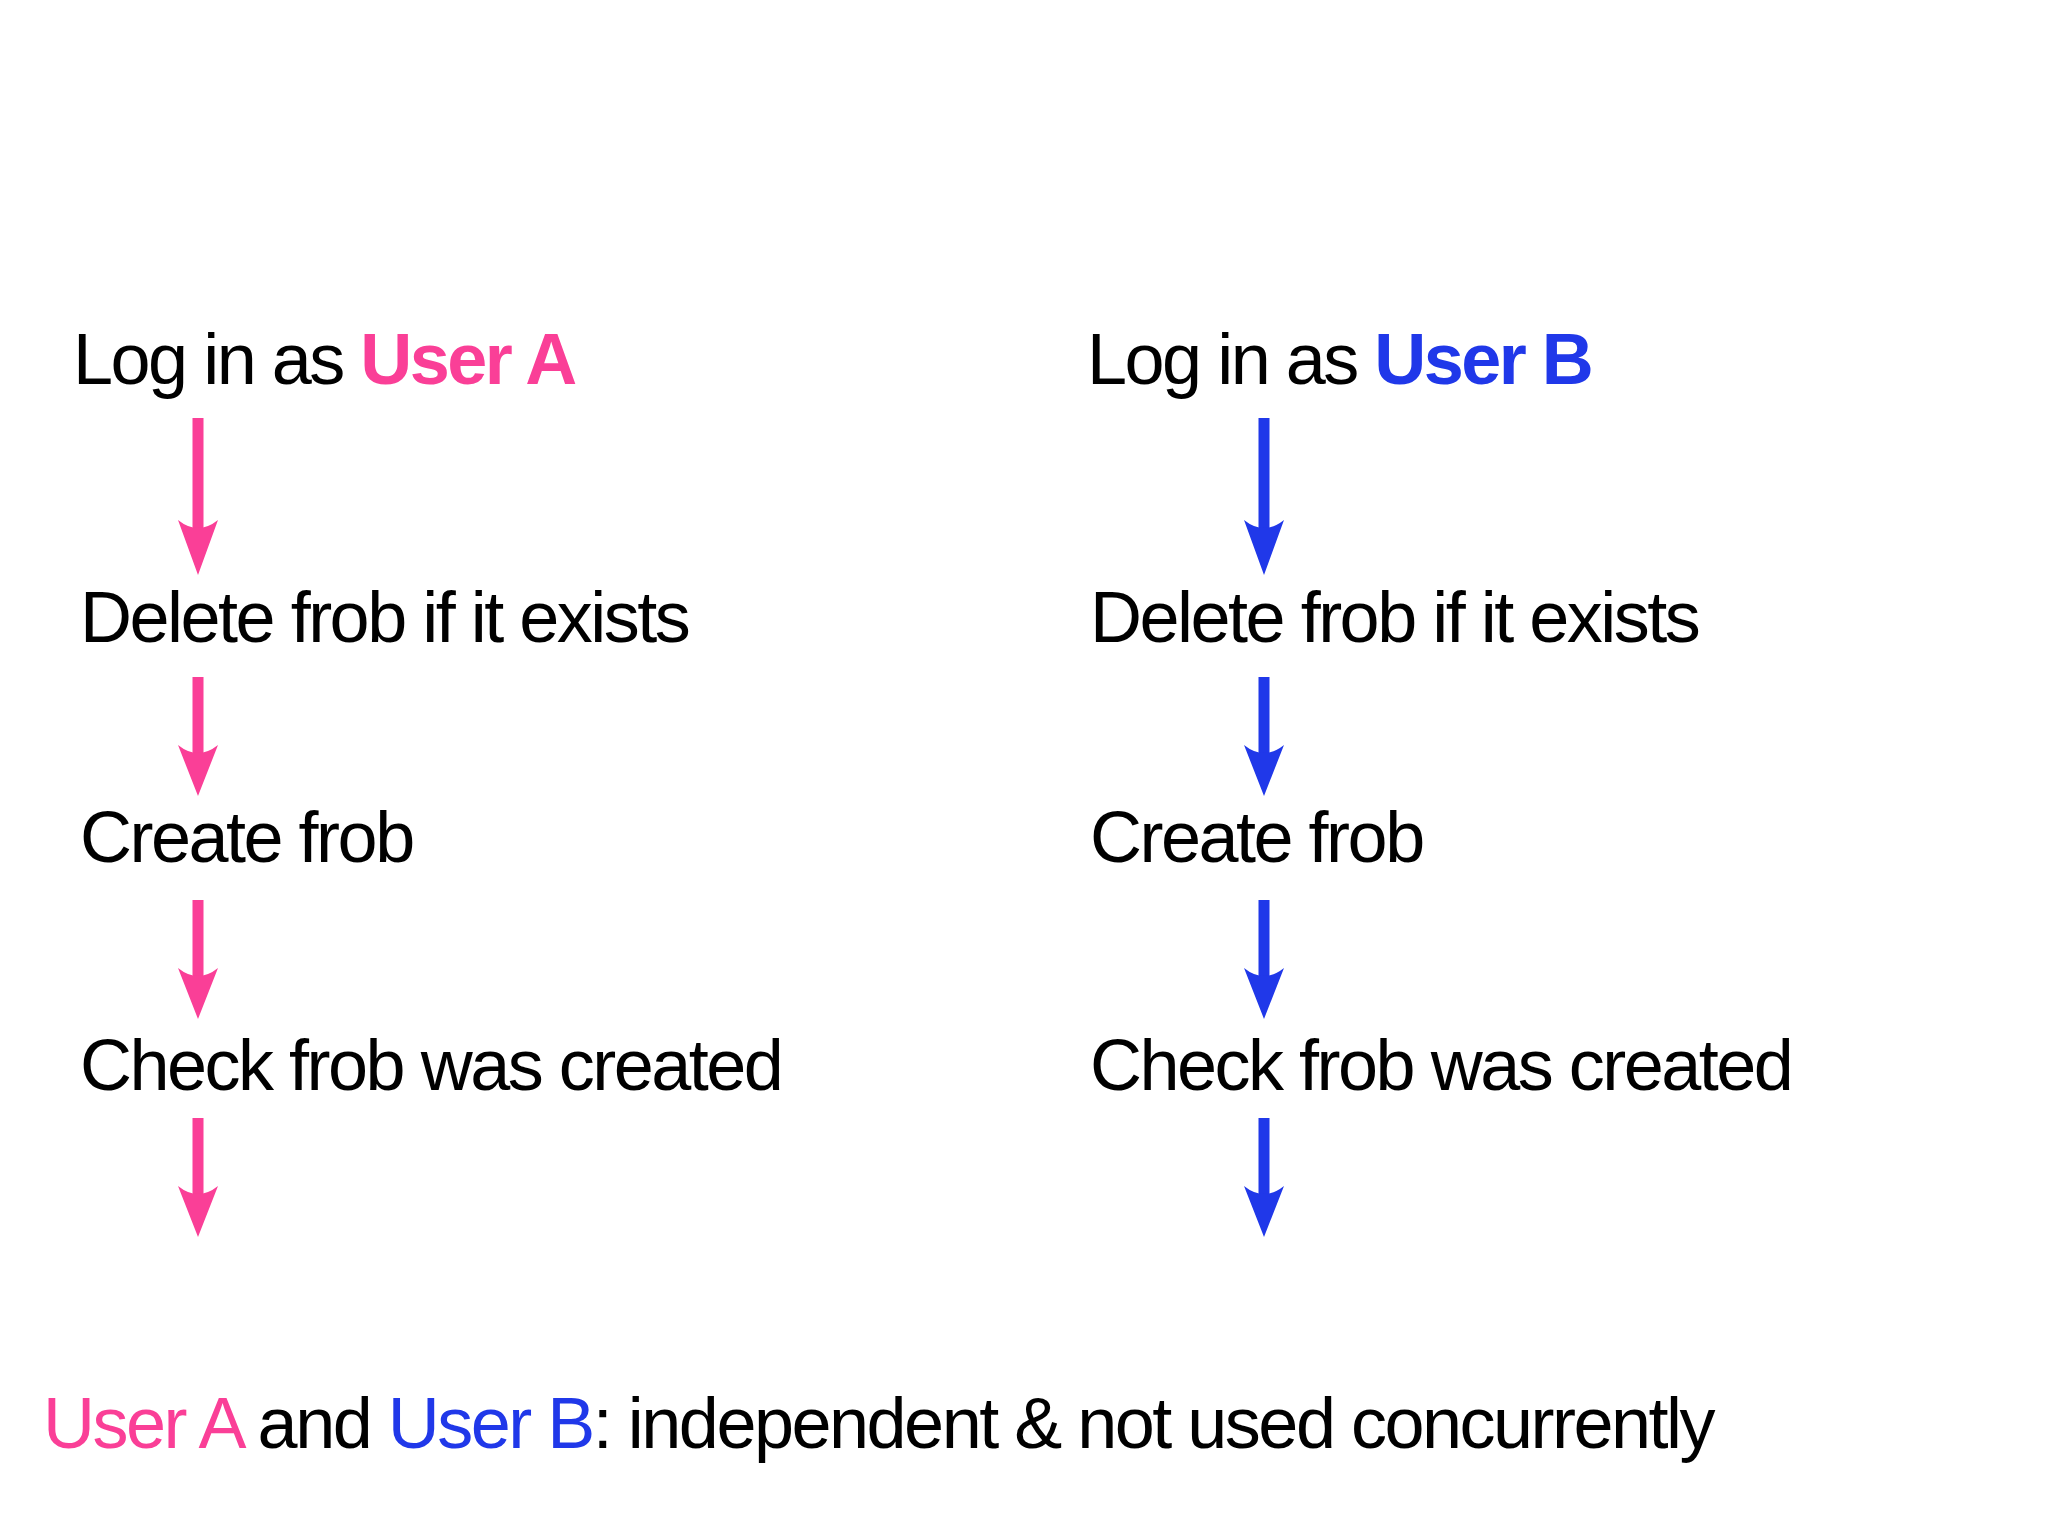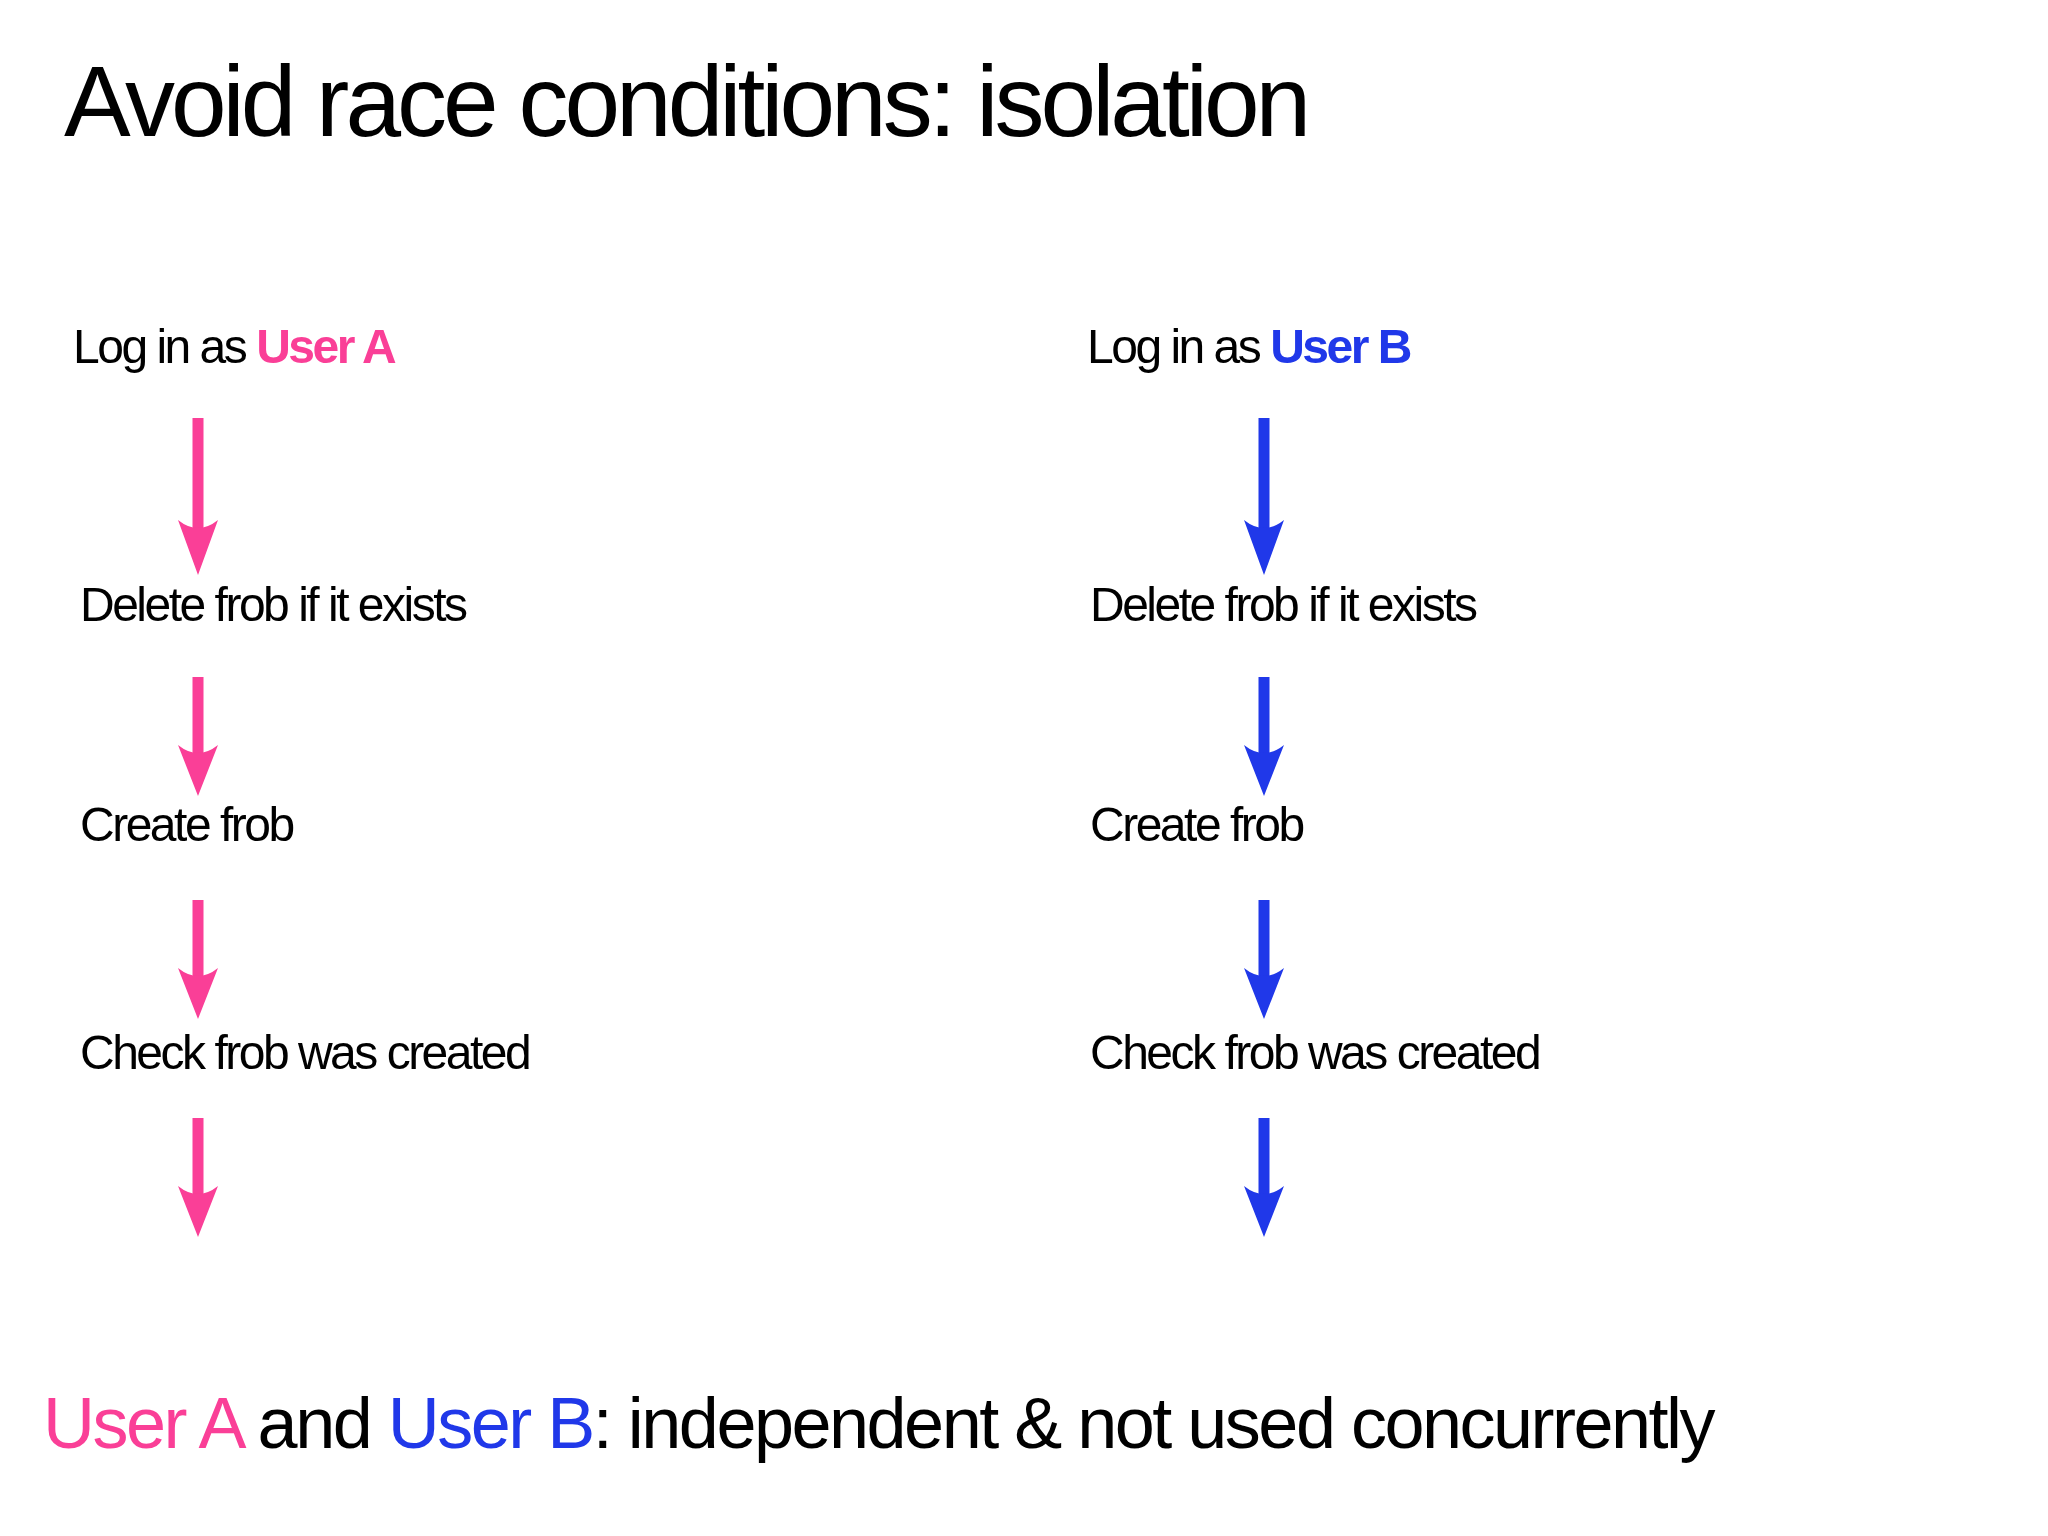--- a/index.html
+++ b/index.html
@@ -21,21 +21,21 @@
     left: 64px;
     top: 44px;
     font-size: 100px;
     letter-spacing: -4px;
     font-weight: 400;
     white-space: nowrap;
     color: #000000;
   }
   .row {
     position: absolute;
-    font-size: 48px;
+    font-size: 72px;
     letter-spacing: -2.5px;
     line-height: 1.05;
     white-space: nowrap;
     color: #000000;
   }
   .footer {
     position: absolute;
     left: 43px;
     top: 1382px;
     font-size: 72px;
@@ -48,21 +48,20 @@
   .ub { color: var(--user-b, #2038e9); }
   .arrow { position: absolute; display: block; }
   .fill-a { fill: var(--user-a, #fa3f97); }
   .fill-b { fill: var(--user-b, #2038e9); }
 </style>
 </head>
 <body>
 
 <div class="slide">
 
-  <div class="title">Avoid race conditions: isolation</div>
 
   <div class="row" style="left:73px; top:322px;"><span>Log in as </span><span class="ua bold">User A</span></div>
 
   <svg class="arrow" style="left:176px; top:418px;" width="44" height="158" viewBox="0 0 44 158">
     <rect class="fill-a" x="16.5" y="0" width="11" height="112"></rect>
     <path class="fill-a" d="M2,102 Q22,118 42,102 L22,157 Z"></path>
   </svg>
 
   <div class="row" style="left:80px; top:580px;">Delete frob if it exists</div>
 

